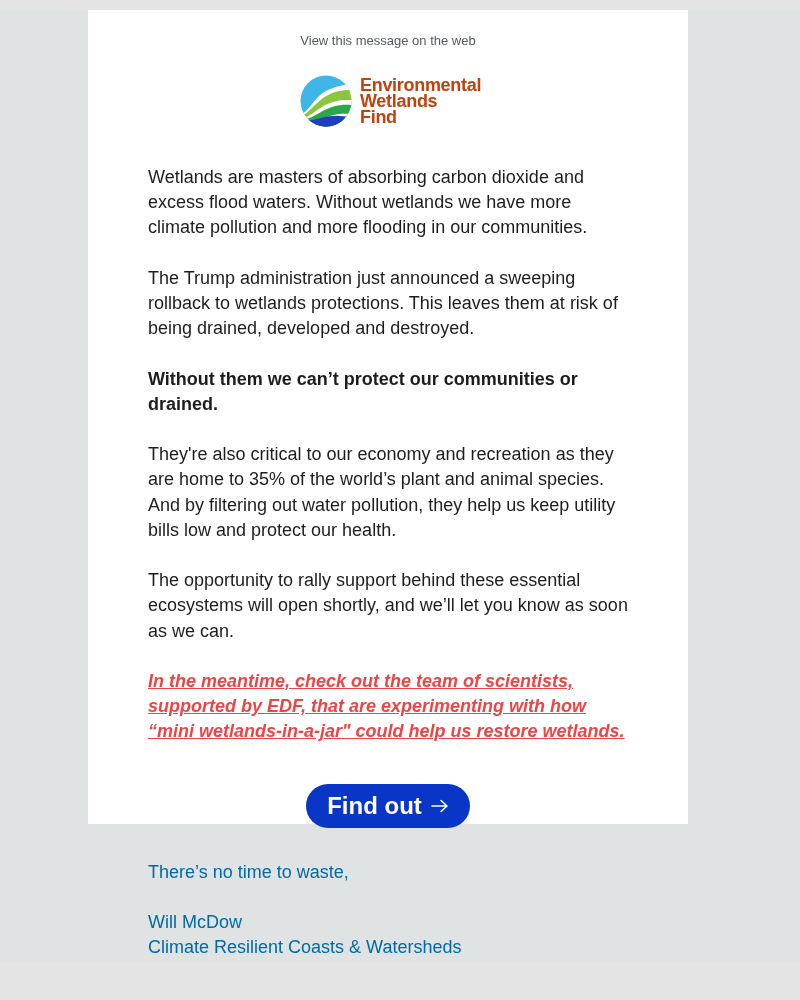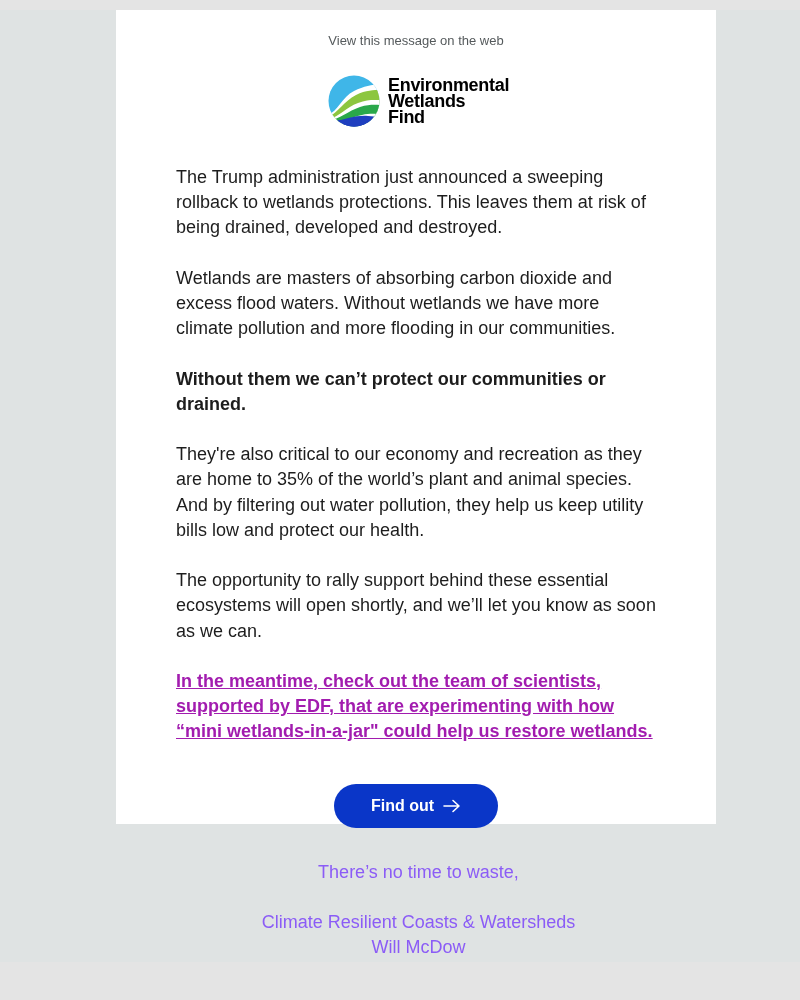--- a/index.html
+++ b/index.html
@@ -7,61 +7,62 @@
   body {
     background: #e4e4e4;
     font-family: "Liberation Sans", sans-serif;
     position: relative;
   }
   .bg-band {
     position: absolute; left: 0; top: 10px; width: 800px; height: 952px;
     background: #dfe3e3;
   }
   .card {
-    position: absolute; left: 116px; top: 10px; width: 600px; height: 814px;
+    position: absolute; left: 88px; top: 10px; width: 600px; height: 814px;
     background: #ffffff;
   }
   .preheader {
     position: absolute; top: 23px; left: 0; width: 600px;
     text-align: center; font-size: 13px; color: #555a5c;
     text-decoration: none;
   }
   .logo {
     position: absolute; left: 212px; top: 64px; width: 186px; height: 54px;
     display: flex; align-items: center;
   }
   .logo svg { flex: none; }
   .logo-text {
-    margin-left: 8px; color: #000000; font-weight: bold;
+    margin-left: 8px; color: #c2410c; font-weight: bold;
     font-size: 18px; line-height: 16px; letter-spacing: -0.3px;
   }
   .logo-text span { display: block; }
   .content {
     position: absolute; left: 60px; top: 155px; width: 485px;
     font-size: 18px; line-height: 25.2px; color: #1d1d1d;
   }
   .content p { margin: 0 0 25.2px 0; }
   .content p.bold { font-weight: bold; }
   .content a.link {
-    color: #a21caf; font-weight: bold; text-decoration: underline;
+    color: #ef4444; font-weight: bold; text-decoration: underline;
     display: block;
+    font-style: italic;
   }
   .cta-wrap {
     position: absolute; left: 0; top: 774px; width: 600px;
     display: flex; justify-content: center;
   }
   .cta {
     background: #0a36c8; color: #ffffff; border-radius: 22px;
     width: 164px; height: 44px; display: flex; align-items: center; justify-content: center;
-    font-size: 16px; font-weight: bold; text-decoration: none;
+    font-size: 24px; font-weight: bold; text-decoration: none;
   }
   .cta .arrow { margin-left: 9px; display: inline-flex; align-items: center; }
   .signoff {
     position: absolute; left: 60px; top: 850px; width: 485px;
-    font-size: 18px; line-height: 25px; color: #8b5cf6; text-align: center;
+    font-size: 18px; line-height: 25px; color: #0369a1;
   }
   .signoff .spacer { height: 25px; }
 </style>
 </head>
 <body>
 
 <div class="bg-band"></div>
 
 <div class="card">
 
@@ -87,39 +88,39 @@
       </g>
     </svg>
     <div class="logo-text">
       <span>Environmental</span>
       <span>Wetlands</span>
       <span>Find</span>
     </div>
   </div>
 
   <div class="content">
+    <p>Wetlands are masters of absorbing carbon dioxide and excess flood waters. Without wetlands we have more climate pollution and more flooding in our communities.</p>
     <p>The Trump administration just announced a sweeping rollback to wetlands protections. This leaves them at risk of being drained, developed and destroyed.</p>
-    <p>Wetlands are masters of absorbing carbon dioxide and excess flood waters. Without wetlands we have more climate pollution and more flooding in our communities.</p>
     <p class="bold">Without them we can’t protect our communities or drained.</p>
     <p>They're also critical to our economy and recreation as they are home to 35% of the world’s plant and animal species. And by filtering out water pollution, they help us keep utility bills low and protect our health.</p>
     <p>The opportunity to rally support behind these essential ecosystems will open shortly, and we’ll let you know as soon as we can.</p>
     <a class="link">In the meantime, check out the team of scientists, supported by EDF, that are experimenting with how “mini wetlands-in-a-jar" could help us restore wetlands.</a>
   </div>
 
   <div class="cta-wrap">
     <a class="cta">
       <span>Find out</span>
       <span class="arrow">
         <svg width="18" height="14" viewBox="0 0 18 14">
           <path d="M1 7 H16 M10 1.5 L16 7 L10 12.5" stroke="#ffffff" stroke-width="1.6" fill="none" stroke-linecap="round" stroke-linejoin="round"></path>
         </svg>
       </span>
     </a>
   </div>
 
   <div class="signoff">
     <div>There’s no time to waste,</div>
     <div class="spacer"></div>
+    <div>Will McDow</div>
     <div>Climate Resilient Coasts &amp; Watersheds</div>
-    <div>Will McDow</div>
   </div>
 
 </div>
 
 </body></html>

